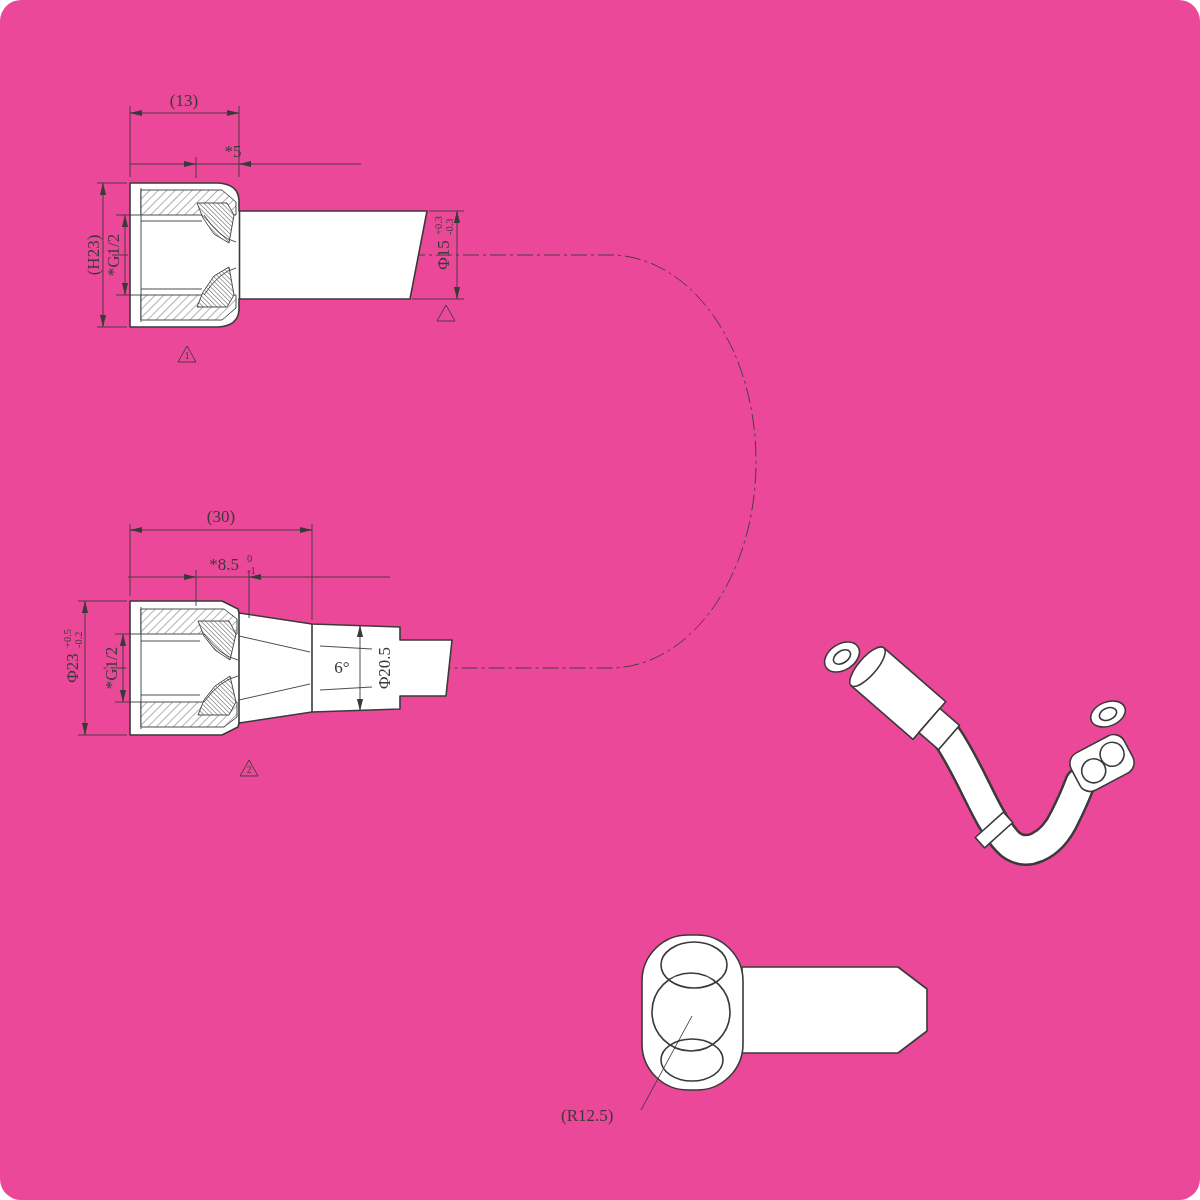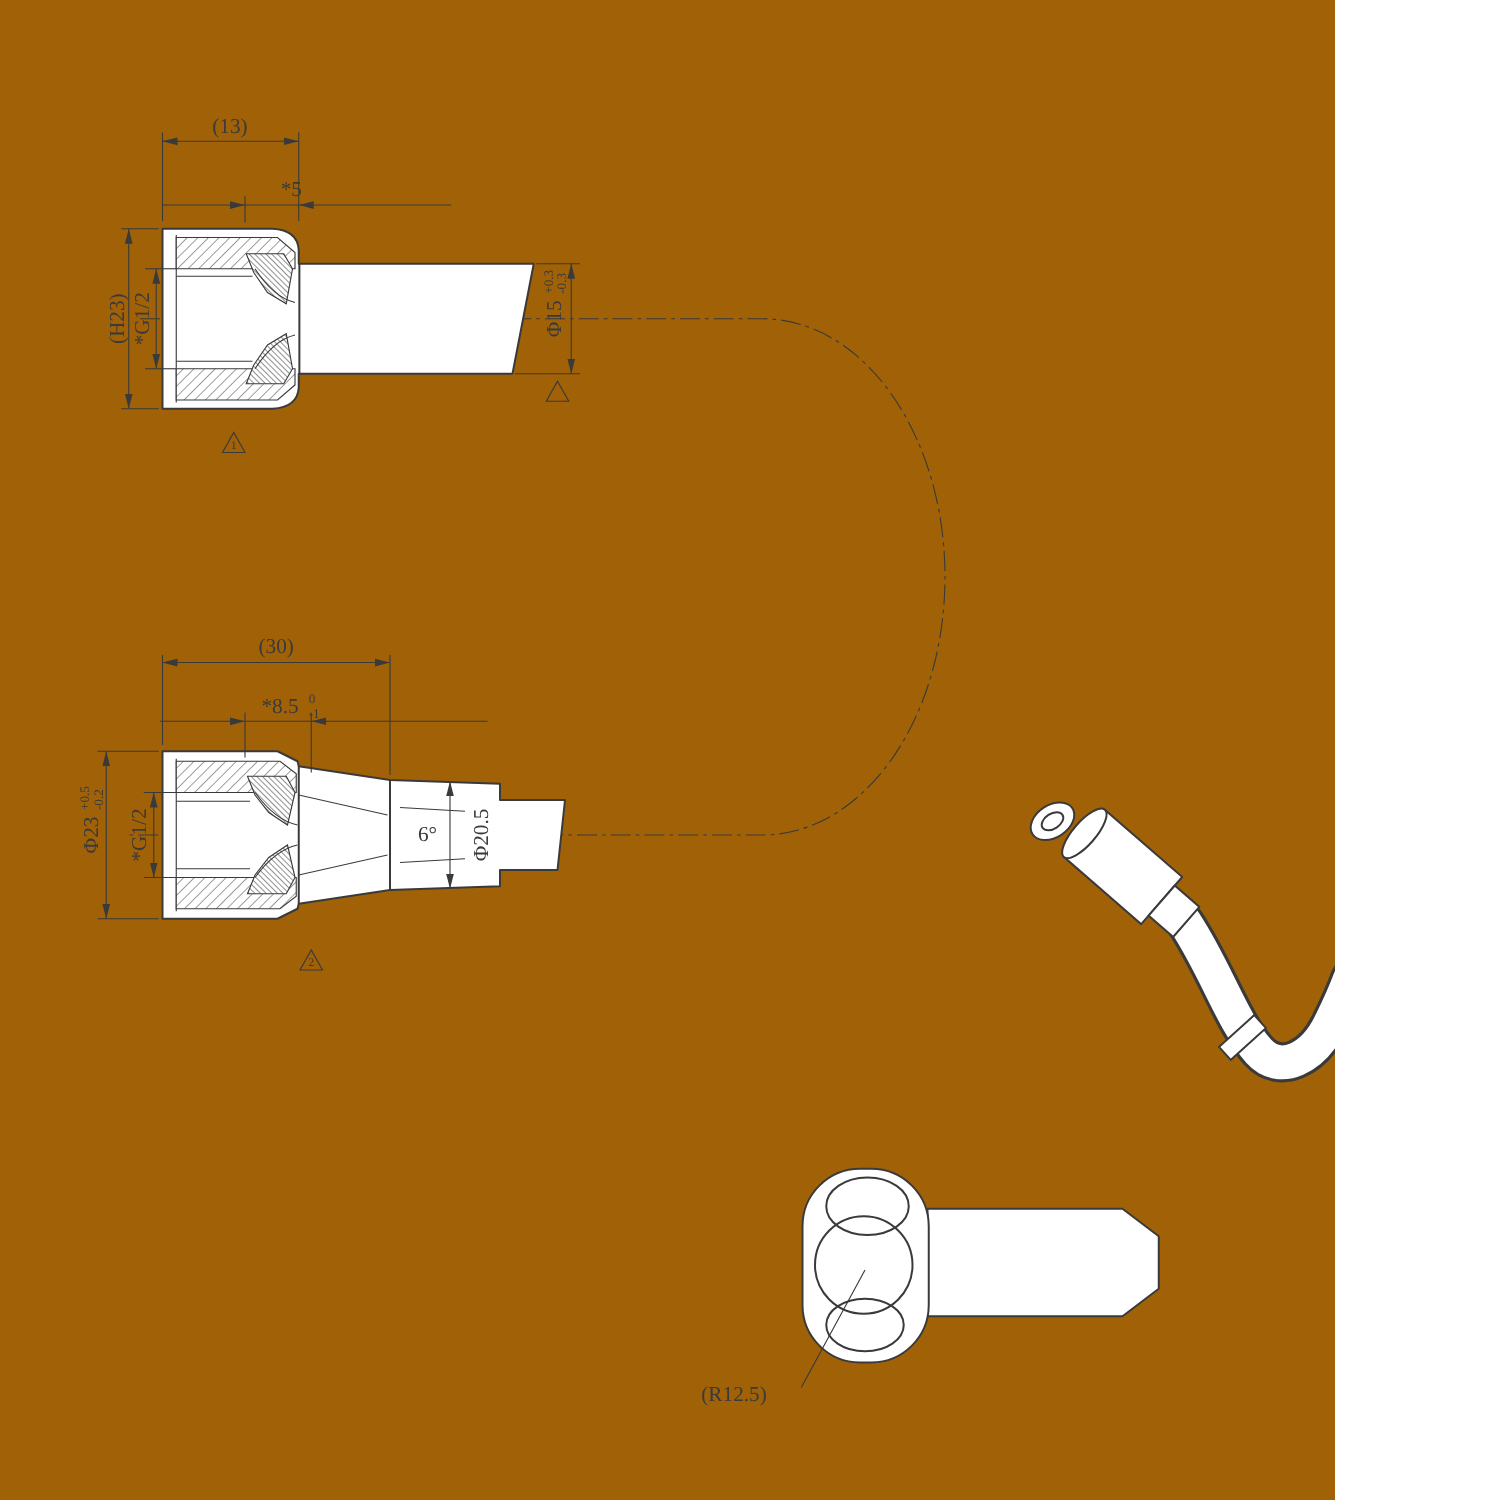--- a/index.html
+++ b/index.html
@@ -1,16 +1,16 @@
 <!DOCTYPE html>
 <html><head>
 <meta charset="utf-8">
 <style>
   html, body { margin: 0; padding: 0; background: #ffffff; }
-  .canvas { position: relative; width: 1068px; height: 1200px; background: #a16207; overflow: hidden; }
+  .canvas { position: relative; width: 1200px; height: 1200px; background: #ec4899; overflow: hidden; border-radius: 21px; }
   svg { display: block; }
   .ol   { fill: #ffffff; stroke: #3a3a3a; stroke-width: 1.6; stroke-linejoin: round; }
   .edge { fill: none;    stroke: #3a3a3a; stroke-width: 1.6; }
   .thin { fill: none;    stroke: #3a3a3a; stroke-width: 0.9; }
   .hatchfill  { fill: url(#hatch);  stroke: #3a3a3a; stroke-width: 0.9; }
   .hatchdense { fill: url(#hatchD); stroke: #3a3a3a; stroke-width: 0.9; }
   .cl   { fill: none; stroke: #3a3a3a; stroke-width: 0.9; stroke-dasharray: 16 4 3 4; }
   text  { fill: #3a3a3a; font-family: "Liberation Serif", serif; font-size: 17px; }
   .tol  { font-size: 10.5px; }
   .flag { font-size: 9.5px; }

